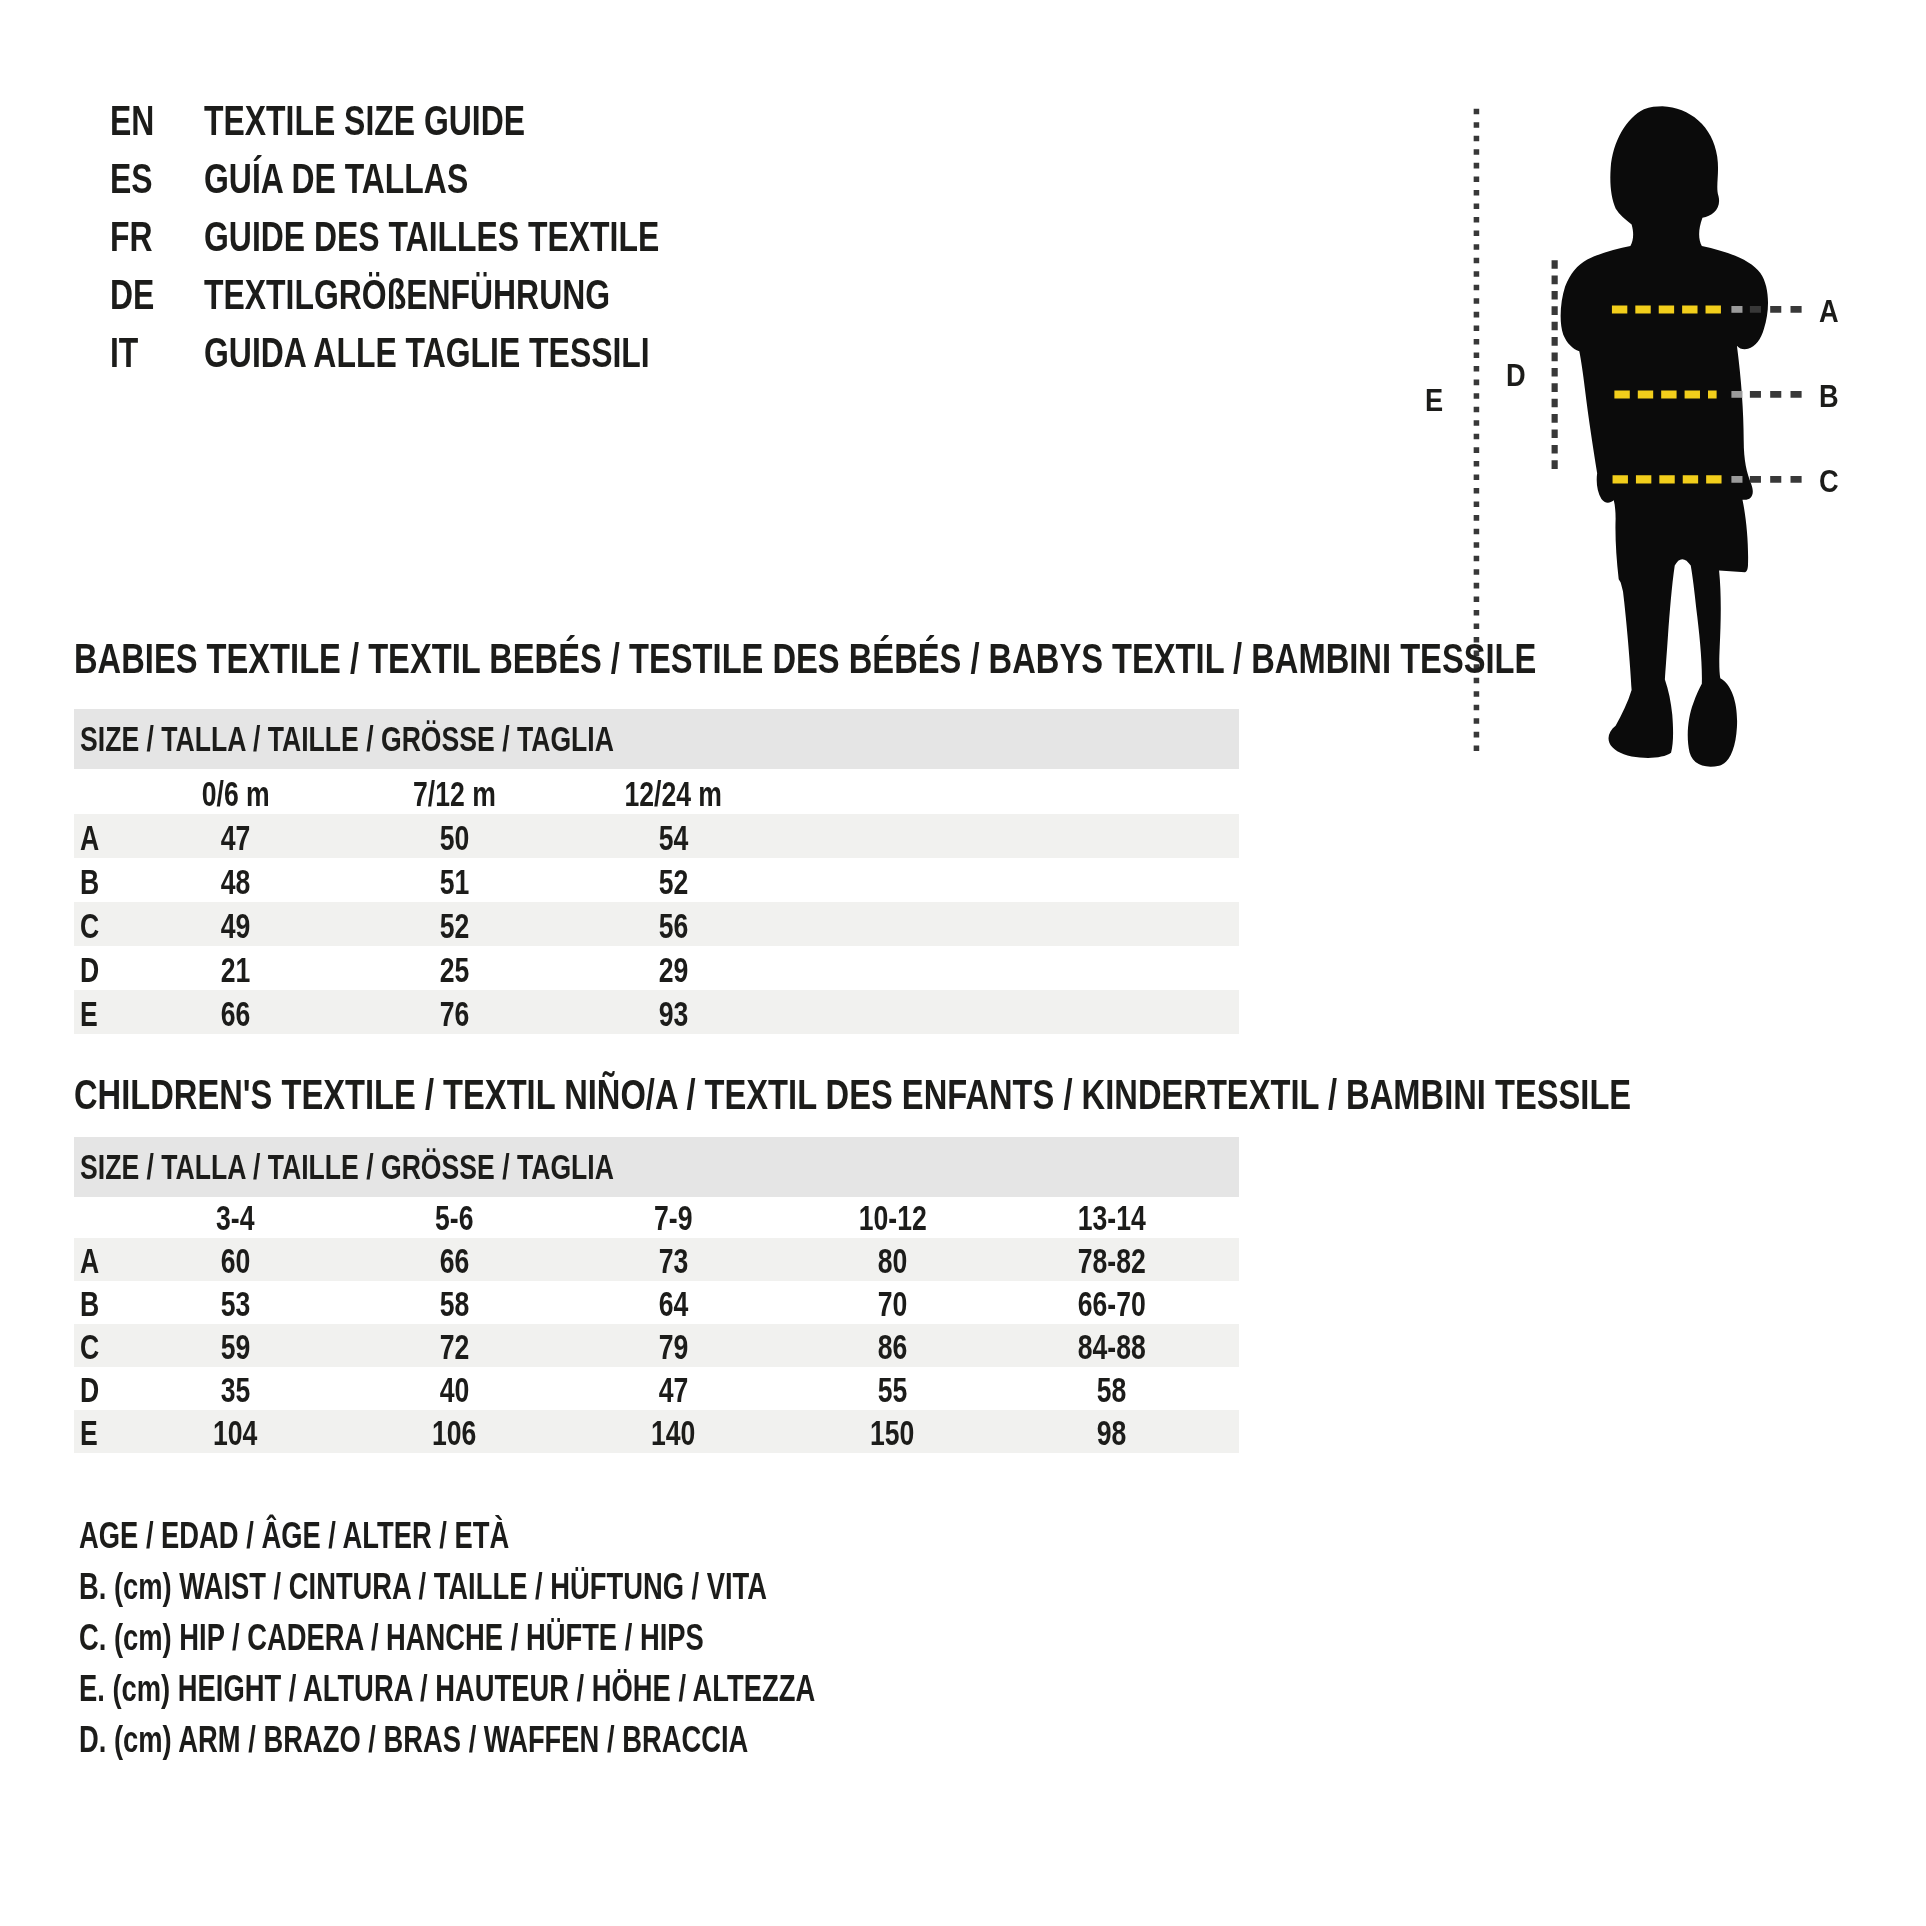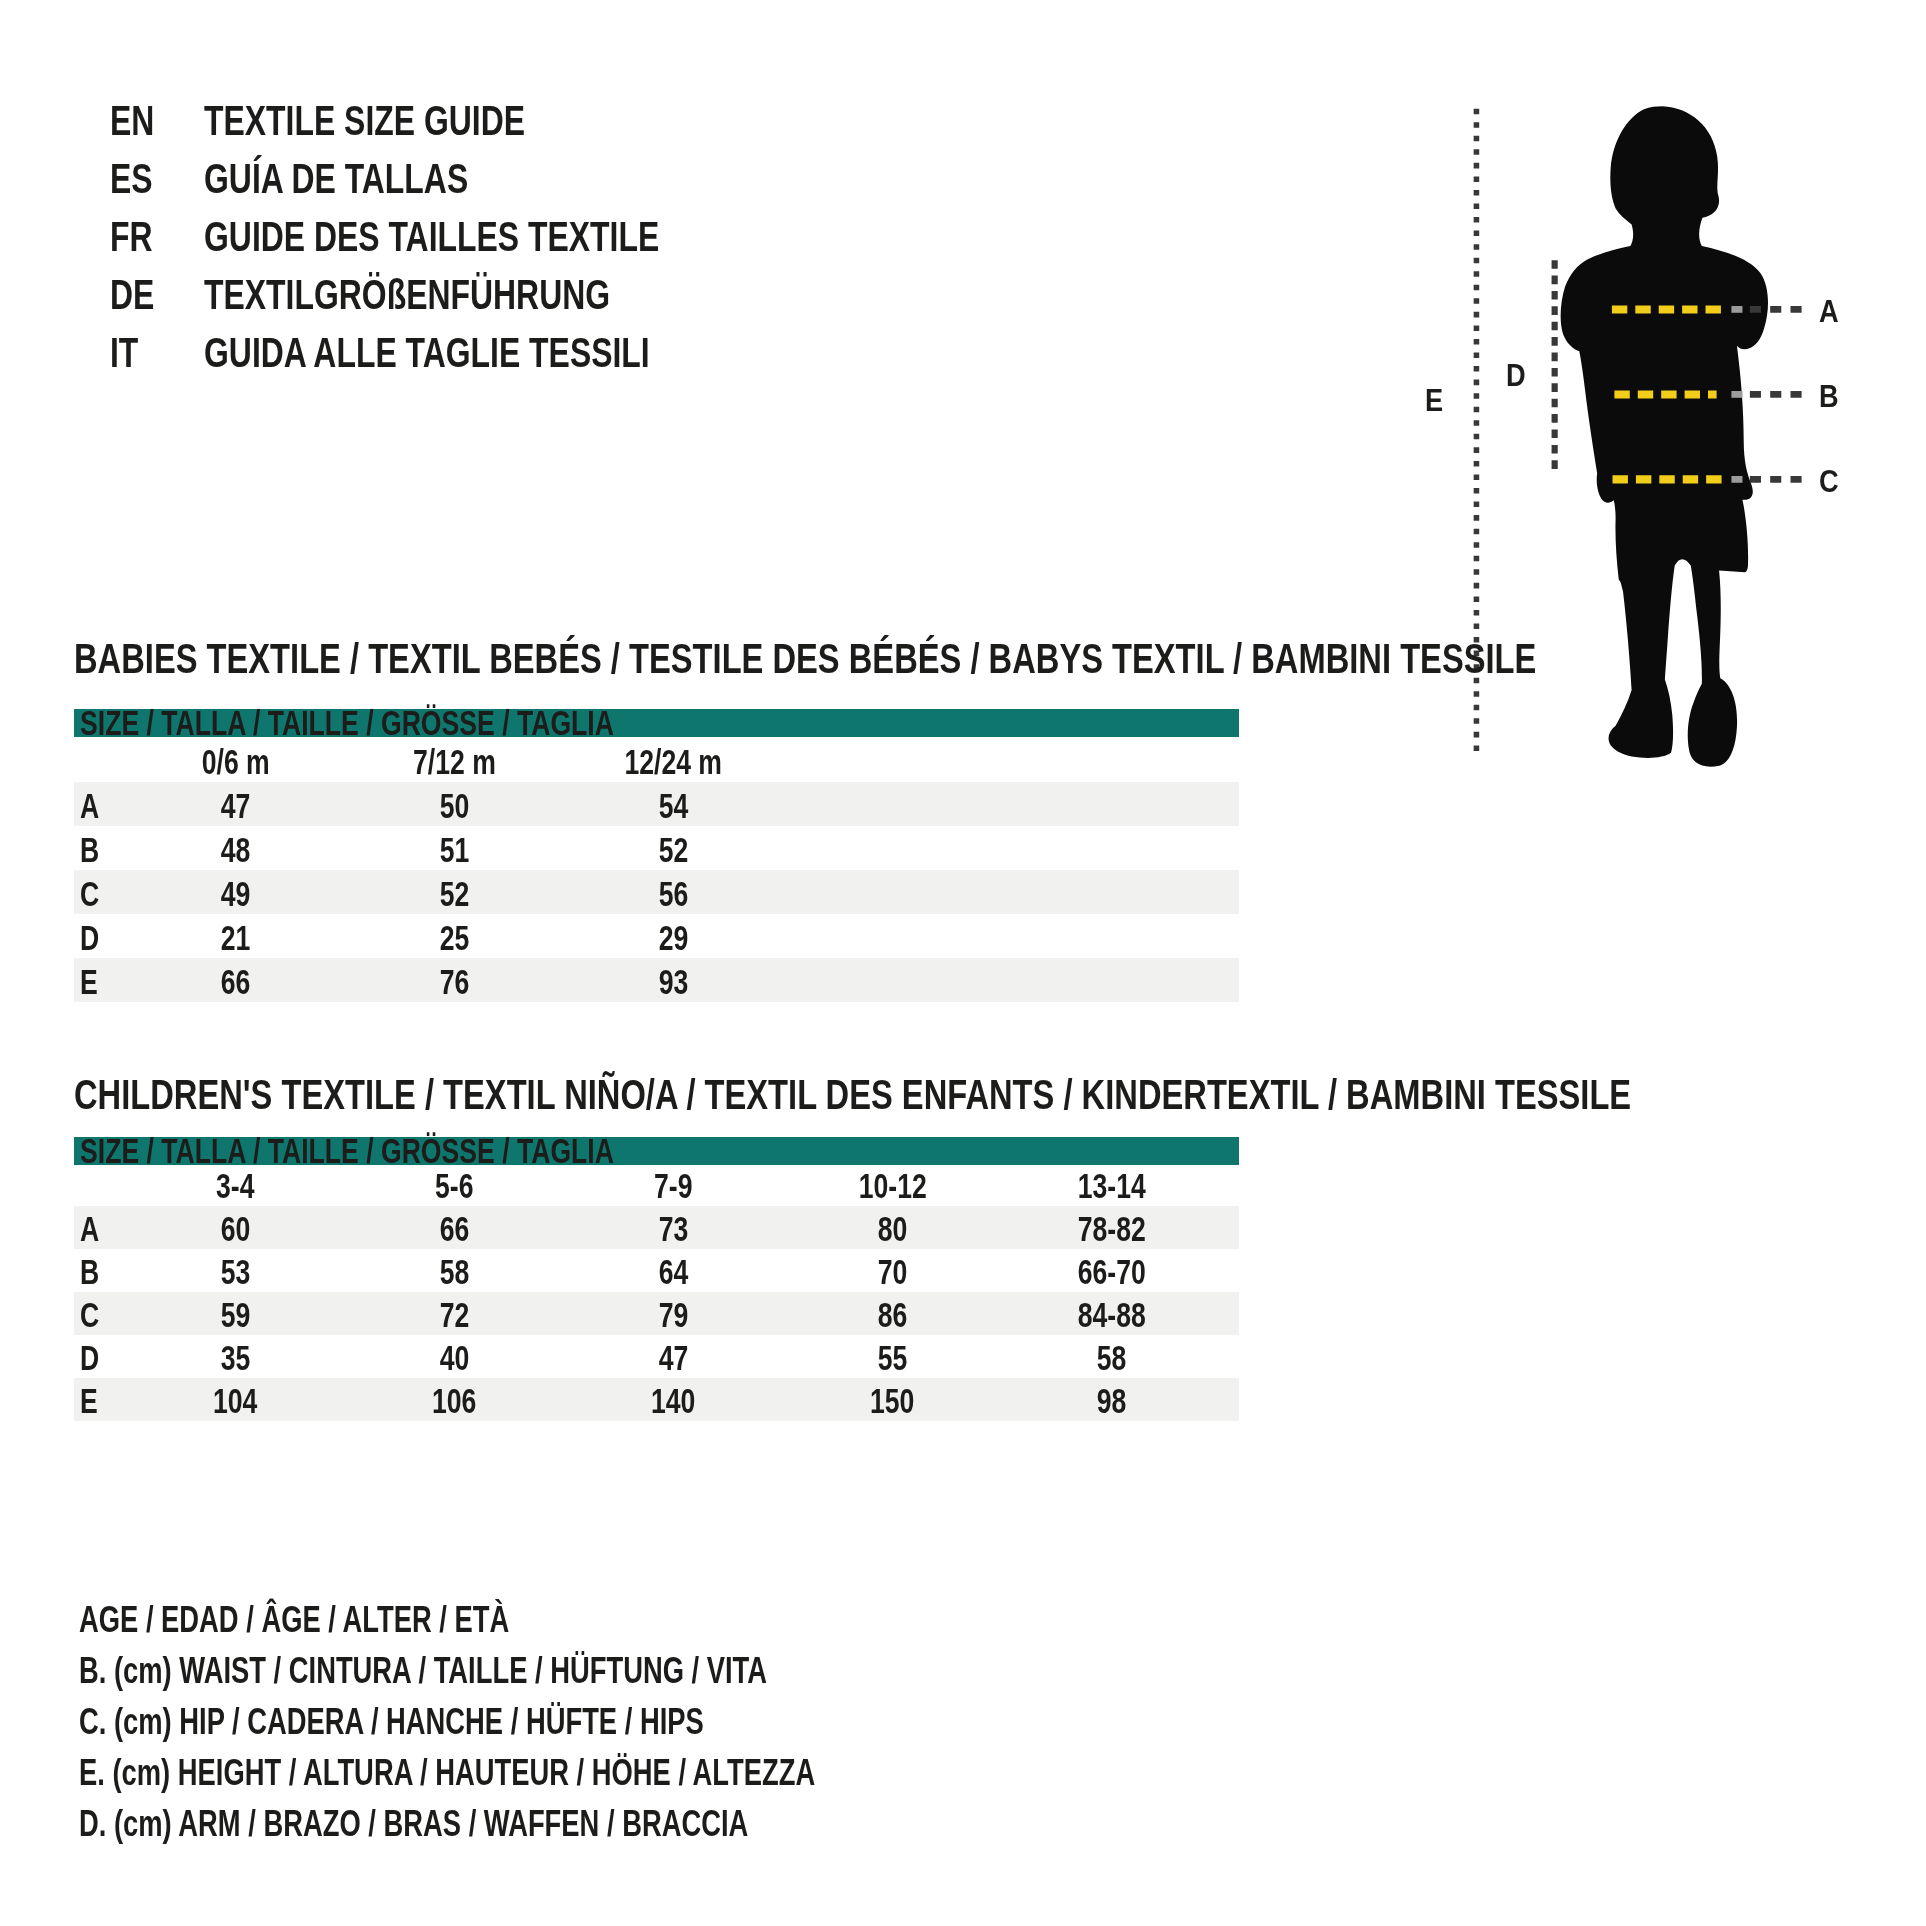--- a/index.html
+++ b/index.html
@@ -19,32 +19,32 @@
   .lang-code{width:94px;}
   
   .section-title{font-size:43px;font-weight:700;line-height:44px;}
   .babies-title{left:74px;top:636px;}
   .children-title{left:74px;top:1072px;}
 
   
   .size-table{width:1165px;}
   .babies-table{left:74px;top:709px;}
   .children-table{left:74px;top:1137px;}
-  .size-bar{height:28px;background:#0f766e;display:flex;align-items:center;}
+  .size-bar{height:60px;background:#e5e5e5;display:flex;align-items:center;}
   .size-bar .t{font-size:35px;font-weight:700;margin-left:6.2px;}
   .trow{display:flex;align-items:flex-end;height:44px;font-size:35px;font-weight:700;}
   .children-table .trow{height:43px;}
   .colhead-row{height:45px;}
   .children-table .colhead-row{height:41px;}
   .c-lab{width:52px;padding-left:6.2px;box-sizing:border-box;flex:0 0 auto;}
   .c-val{width:219px;display:flex;justify-content:center;flex:0 0 auto;}
   .stripe{background:#f1f1ef;}
 
   
-  .legend-block{left:79px;top:1594px;}
+  .legend-block{left:79px;top:1510px;}
   .legend-line{height:51px;display:flex;align-items:center;font-size:36px;font-weight:700;}
 
   
   .figure-svg{left:1405px;top:80px;width:521px;height:715px;}
   .fig-label{font-size:32px;font-weight:700;}
 </style>
 </head>
 <body>
 
 <div class="abs lang-block">

